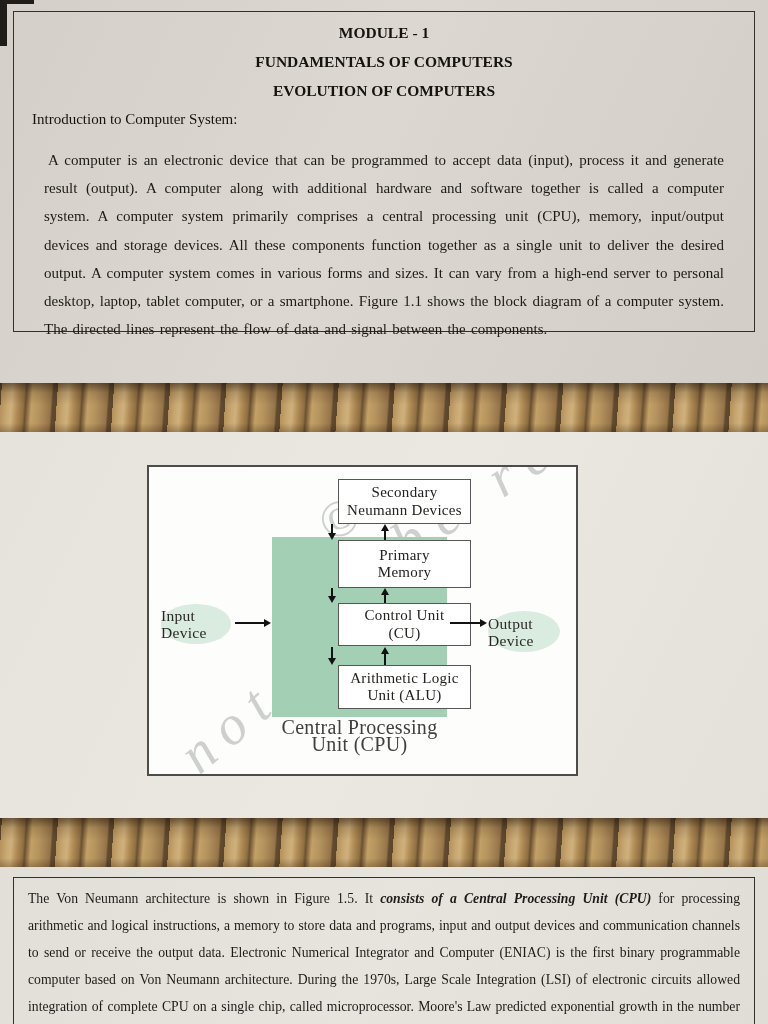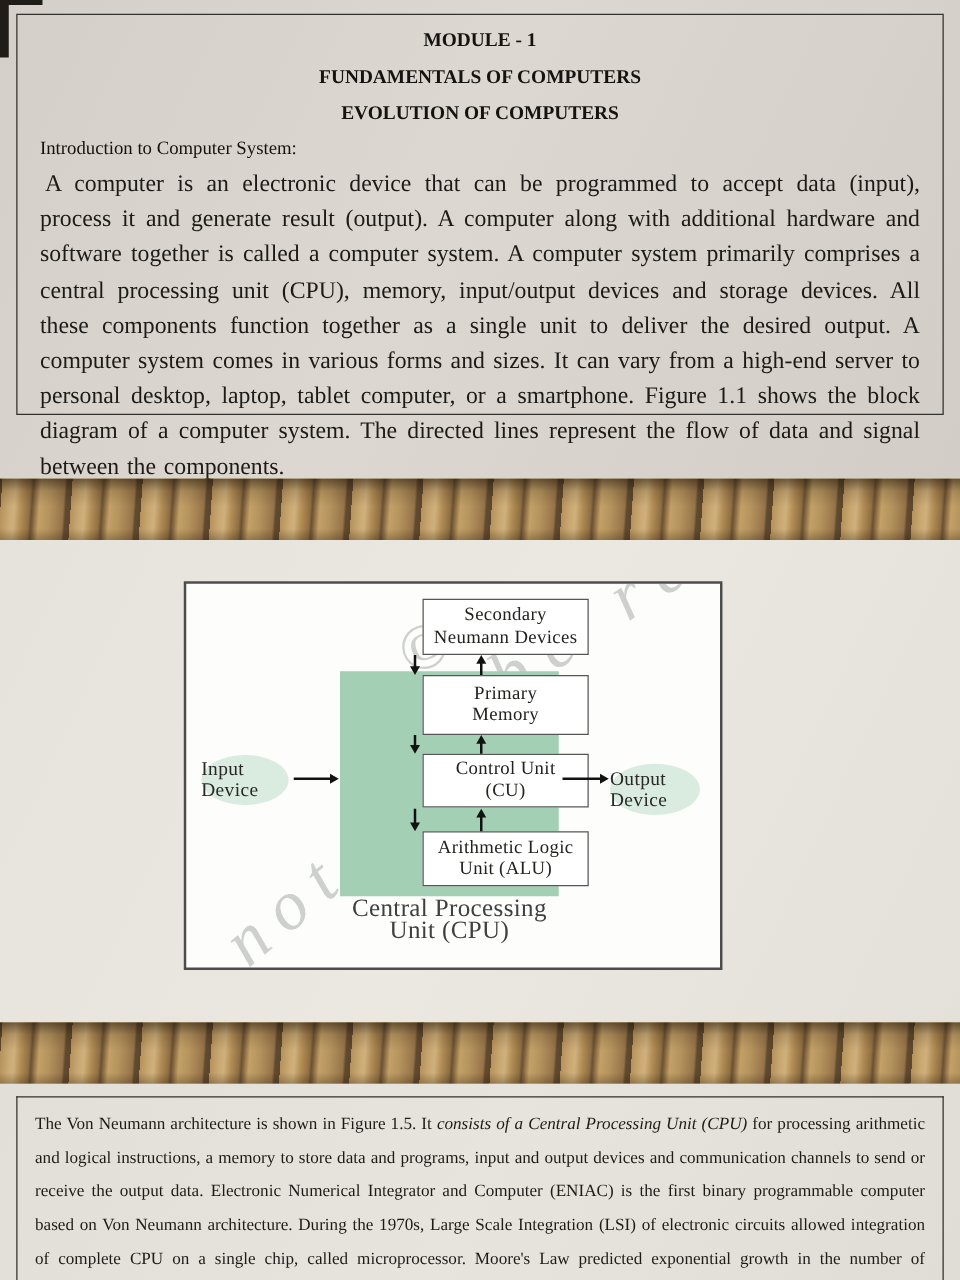--- a/index.html
+++ b/index.html
@@ -41,21 +41,21 @@
   .corner-mark::after{content:"";position:absolute;left:0;top:0;width:34px;height:4px;background:#201d19;}
   
   .box1{
     position:absolute;left:13px;top:11px;width:742px;height:321px;
     border:1.6px solid #33312d;box-sizing:border-box;
     padding:6px 18px 0 18px;
   }
   .h-center{margin:0;text-align:center;font-weight:bold;font-size:15.5px;line-height:29px;color:#151310;}
   .h-left{margin:0;text-align:left;font-weight:normal;font-size:15px;line-height:29px;color:#151310;}
   .para1{
-    margin:0;text-align:justify;font-size:19px;line-height:28.2px;color:#1d1b18;
+    margin:12px;text-align:justify;font-size:15px;line-height:28.2px;color:#1d1b18;
     text-indent:4px;word-spacing:1.5px;
   }
   
   .figure-box{
     position:absolute;left:147px;top:33px;width:431px;height:311px;
     background:#fdfdfc;border:2px solid #4c4c4a;box-sizing:border-box;overflow:hidden;
   }
   .wm{position:absolute;color:rgba(138,146,141,.42);font-style:italic;pointer-events:none;white-space:nowrap;}
   .wm-c{left:170px;top:22px;font-size:52px;transform:rotate(-18deg);}
   .wm-bere{left:248px;top:48px;font-size:56px;letter-spacing:16px;transform:rotate(-34deg);transform-origin:left center;}
@@ -95,21 +95,21 @@
     border-top:4px solid transparent;border-bottom:4px solid transparent;border-left:7px solid #121212;}
   
   .box3{
     position:absolute;left:13px;top:10px;width:742px;height:160px;
     border:1.6px solid #33312d;border-bottom:none;box-sizing:border-box;
     padding:7px 14px 0 14px;overflow:hidden;
   }
   .para3{
     margin:0;text-align:justify;font-size:13.7px;line-height:27px;color:#1d1b18;word-spacing:.5px;
   }
-  .bi{font-weight:normal;font-style:italic;}
+  .bi{font-weight:bold;font-style:italic;}
 </style>
 </head>
 <body>
 
 <div class="page">
 
   <div class="slide slide1 streaks">
     <div class="corner-mark"></div>
     <div class="box1">
       <p class="h-center">MODULE - 1</p>

